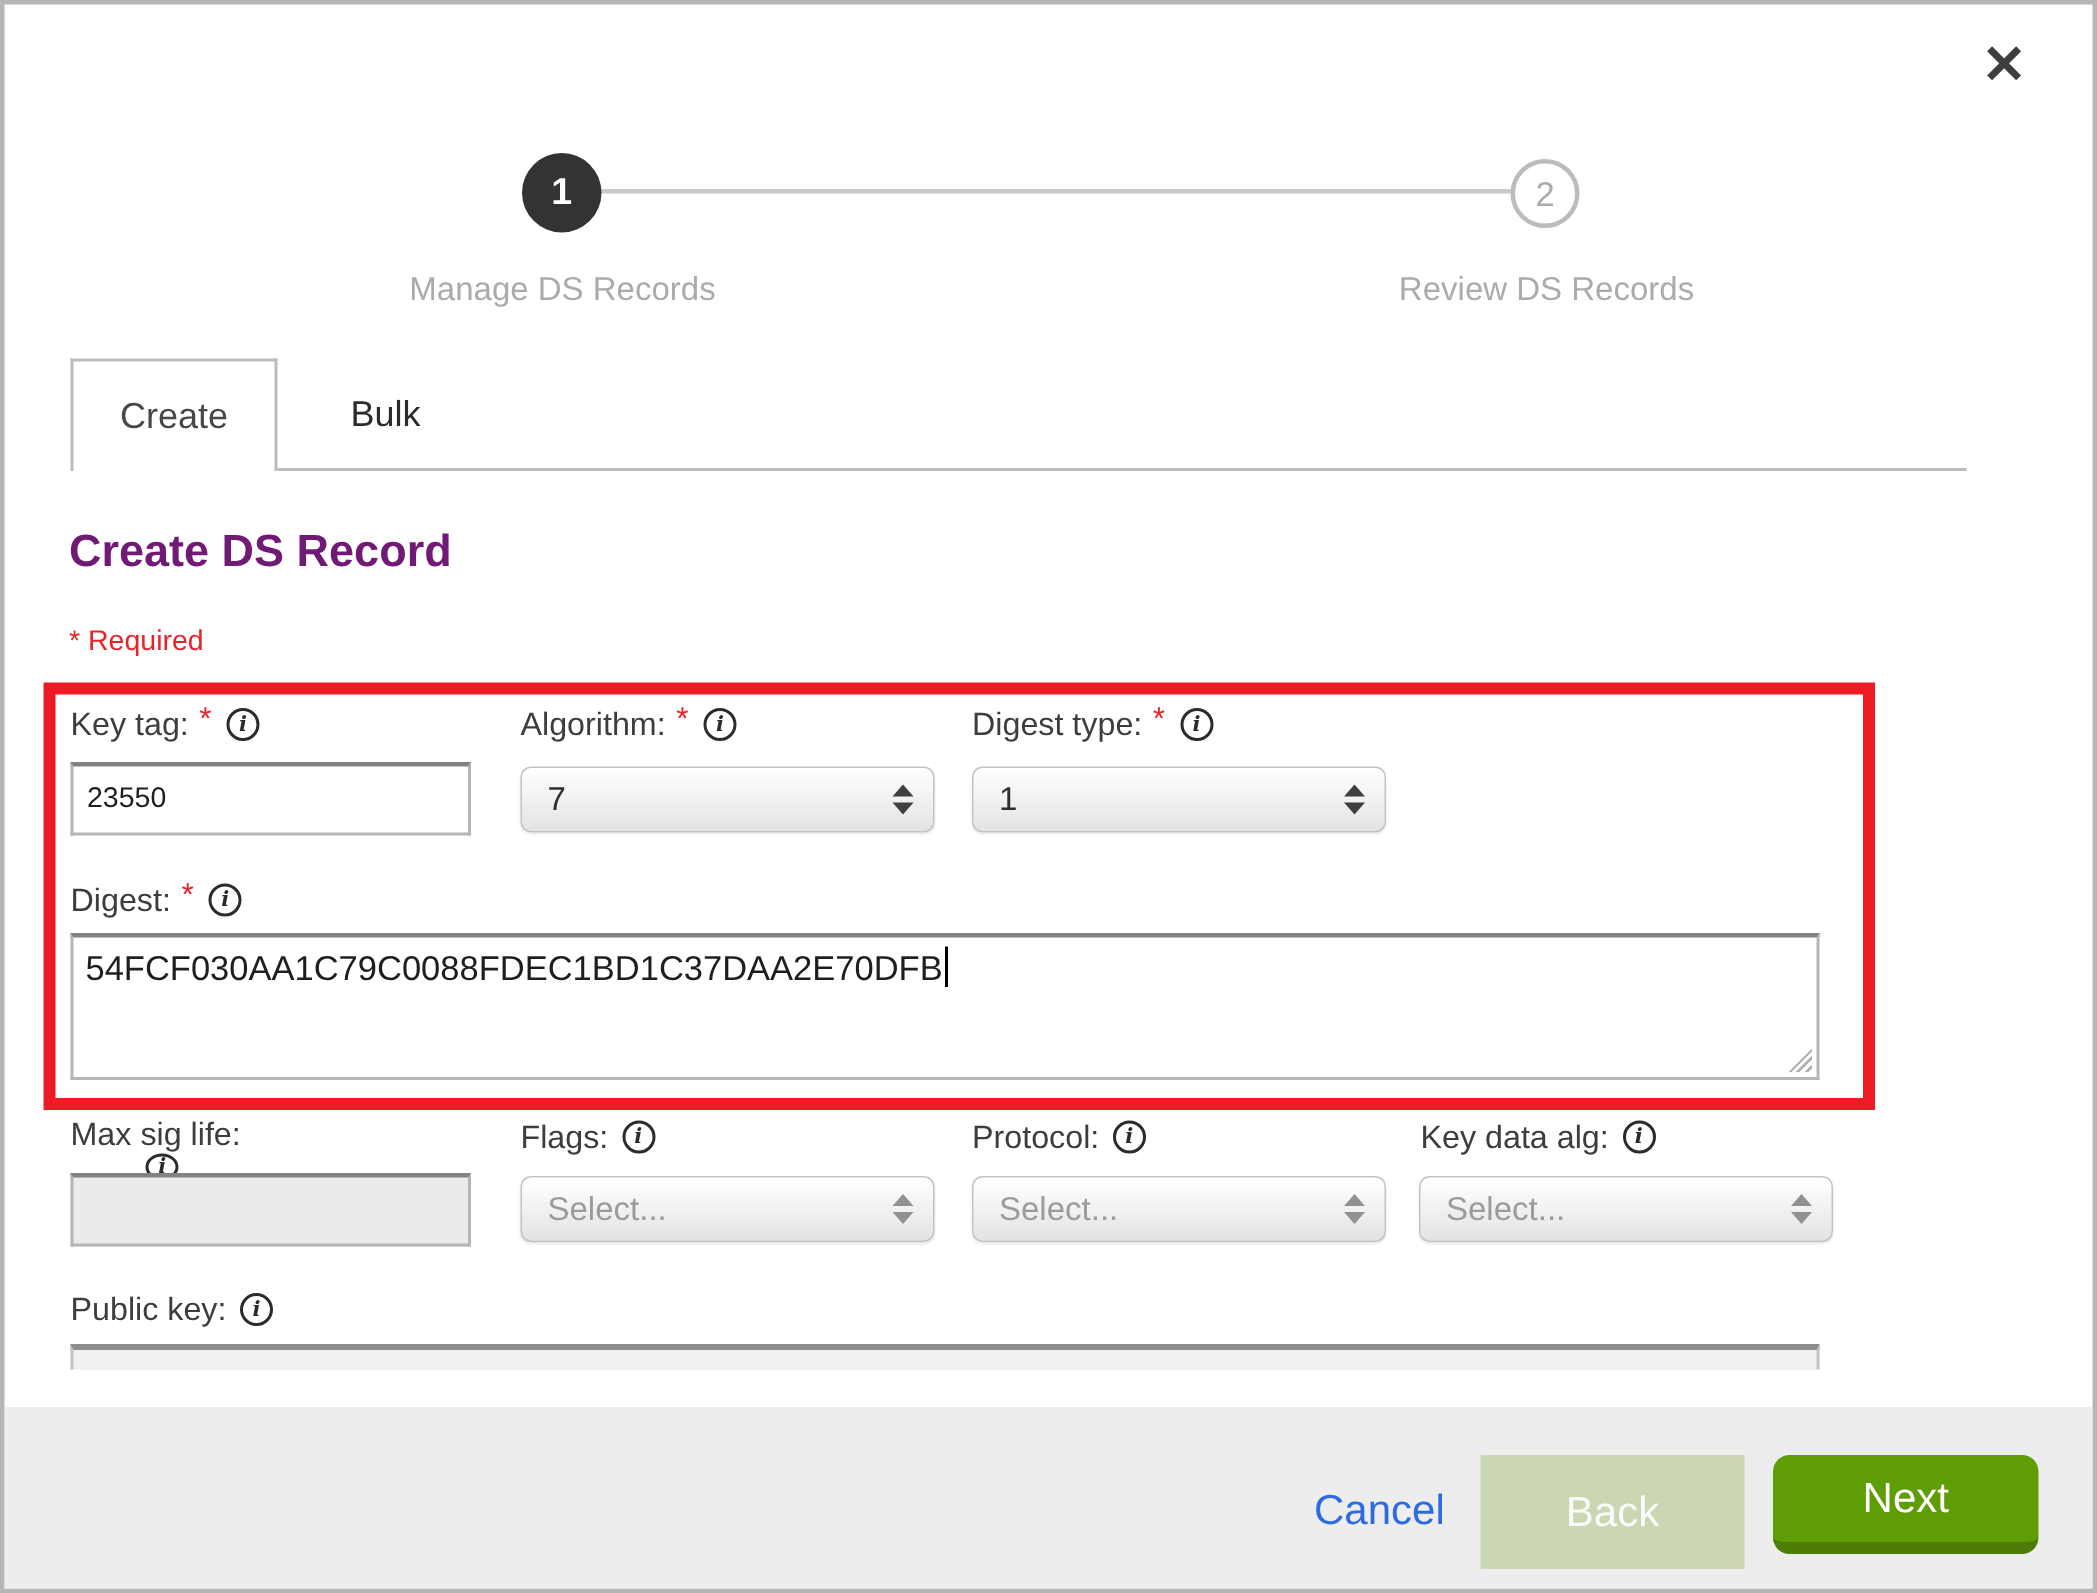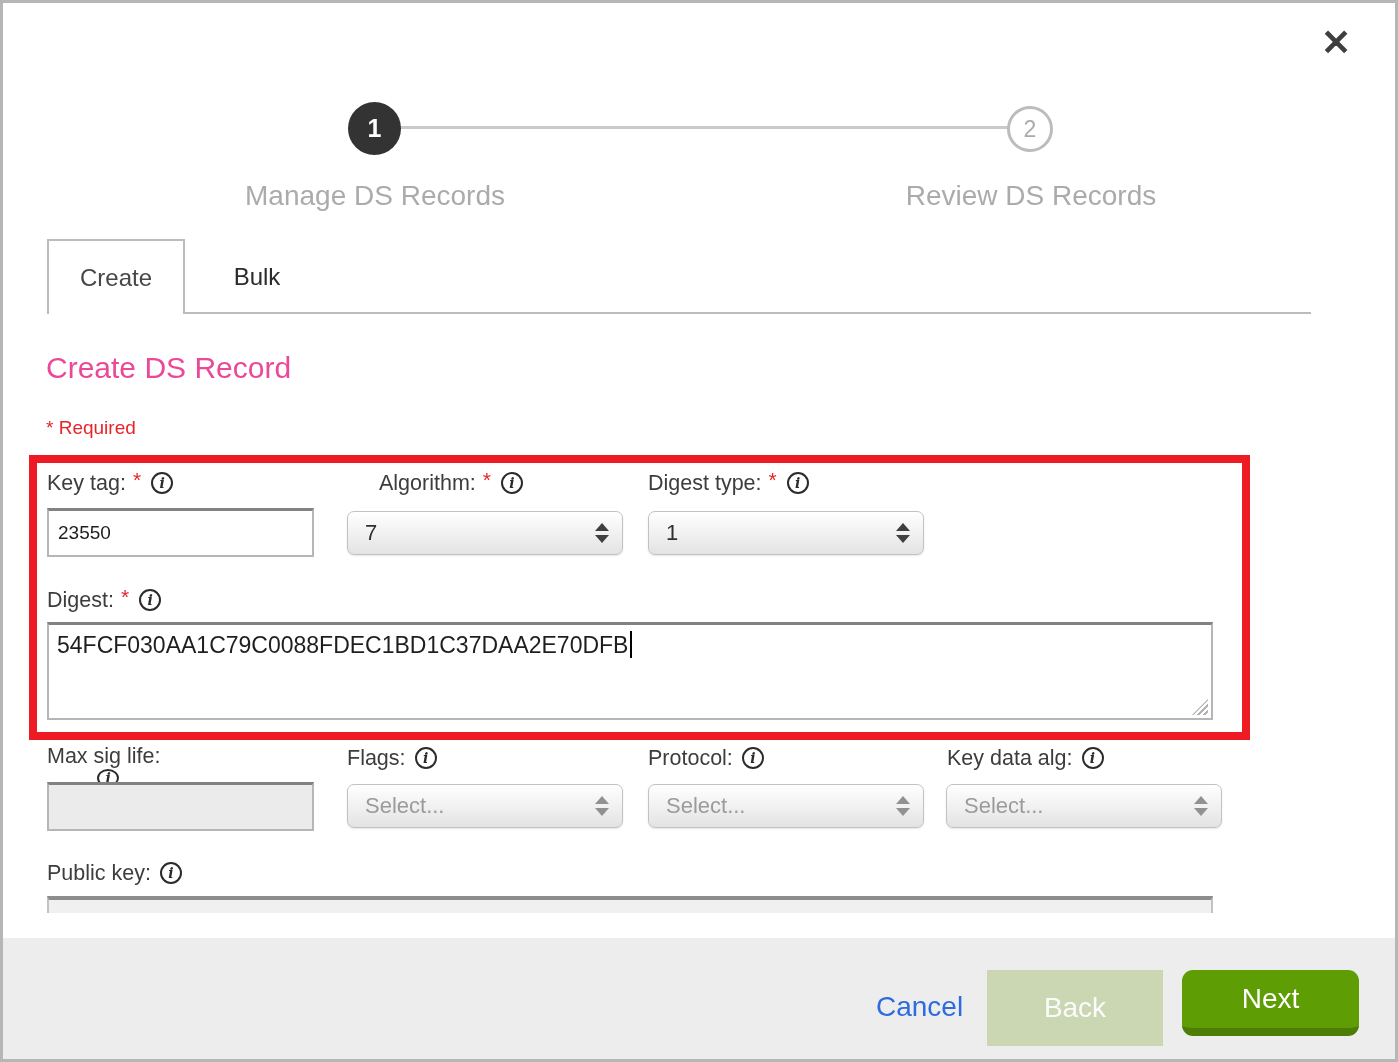--- a/index.html
+++ b/index.html
@@ -12,31 +12,31 @@
   .abs { position:absolute; }
 
   
   .close-btn { left:1318px; top:22px; font-size:36px; font-weight:bold; color:#3e3e3e; cursor:pointer; line-height:1; }
 
   
   .step-track { left:370px; top:123px; width:658px; height:3px; background:#cacaca; }
   .step-circle { border-radius:50%; display:flex; align-items:center; justify-content:center; }
   .step-1 { left:345px; top:99px; width:53px; height:53px; background:#333333; color:#ffffff; font-size:25px; font-weight:bold; }
   .step-2 { left:1004px; top:103px; width:46px; height:46px; background:#ffffff; border:3px solid #bcbcbc; color:#ababab; font-size:23px; }
-  .step-label { width:320px; text-align:center; font-size:28px; color:#ababab; }
+  .step-label { width:320px; text-align:center; font-size:22px; color:#ababab; }
   .step-label-1 { left:212px; top:177px; }
   .step-label-2 { left:868px; top:177px; }
 
   
   .tab-underline { left:180px; top:309px; width:1128px; height:2px; background:#bcbcbc; }
   .tab { display:flex; align-items:center; justify-content:center; font-size:24px; cursor:pointer; }
   .tab-single { left:44px; top:236px; width:138px; height:75px; border:2px solid #bcbcbc; border-bottom:none; background:#fff; color:#474747; }
   .tab-bulk { left:182px; top:238px; width:144px; height:71px; color:#2b2b2b; }
 
-  .page-heading { left:43px; top:348px; font-size:30px; font-weight:normal; color:#ec4899; }
+  .page-heading { left:43px; top:348px; font-size:30px; font-weight:bold; color:#701a75; }
   .required-note { left:43px; top:414px; font-size:19px; color:#e8242b; }
 
   .highlight-box { left:26px; top:452px; width:1221px; height:285px; border:8px solid #ee1b24; pointer-events:none; }
 
   
   .field-label { display:flex; align-items:center; font-size:21.5px; color:#3d3d3d; height:28px; white-space:nowrap; }
   .req-star { color:#e8242b; font-size:21px; margin-left:7px; margin-right:1px; transform:translateY(-3px); }
   .info-icon {
     width:22px; height:22px; min-width:22px; border:2.5px solid #2b2b2b; border-radius:50%;
     display:inline-flex; align-items:center; justify-content:center;
@@ -117,21 +117,21 @@
 
   <div class="abs highlight-box"></div>
 
   <div class="abs field-label" style="left:44px; top:466px;">
     <span>Key tag:</span>
     <span class="req-star">*</span>
     <span class="info-icon">
         <span>i</span>
       </span>
   </div>
-  <div class="abs field-label" style="left:344px; top:466px;margin-left:32px;">
+  <div class="abs field-label" style="left:344px; top:466px;">
     <span>Algorithm:</span>
     <span class="req-star">*</span>
     <span class="info-icon">
         <span>i</span>
       </span>
   </div>
   <div class="abs field-label" style="left:645px; top:466px;">
     <span>Digest type:</span>
     <span class="req-star">*</span>
     <span class="info-icon">

